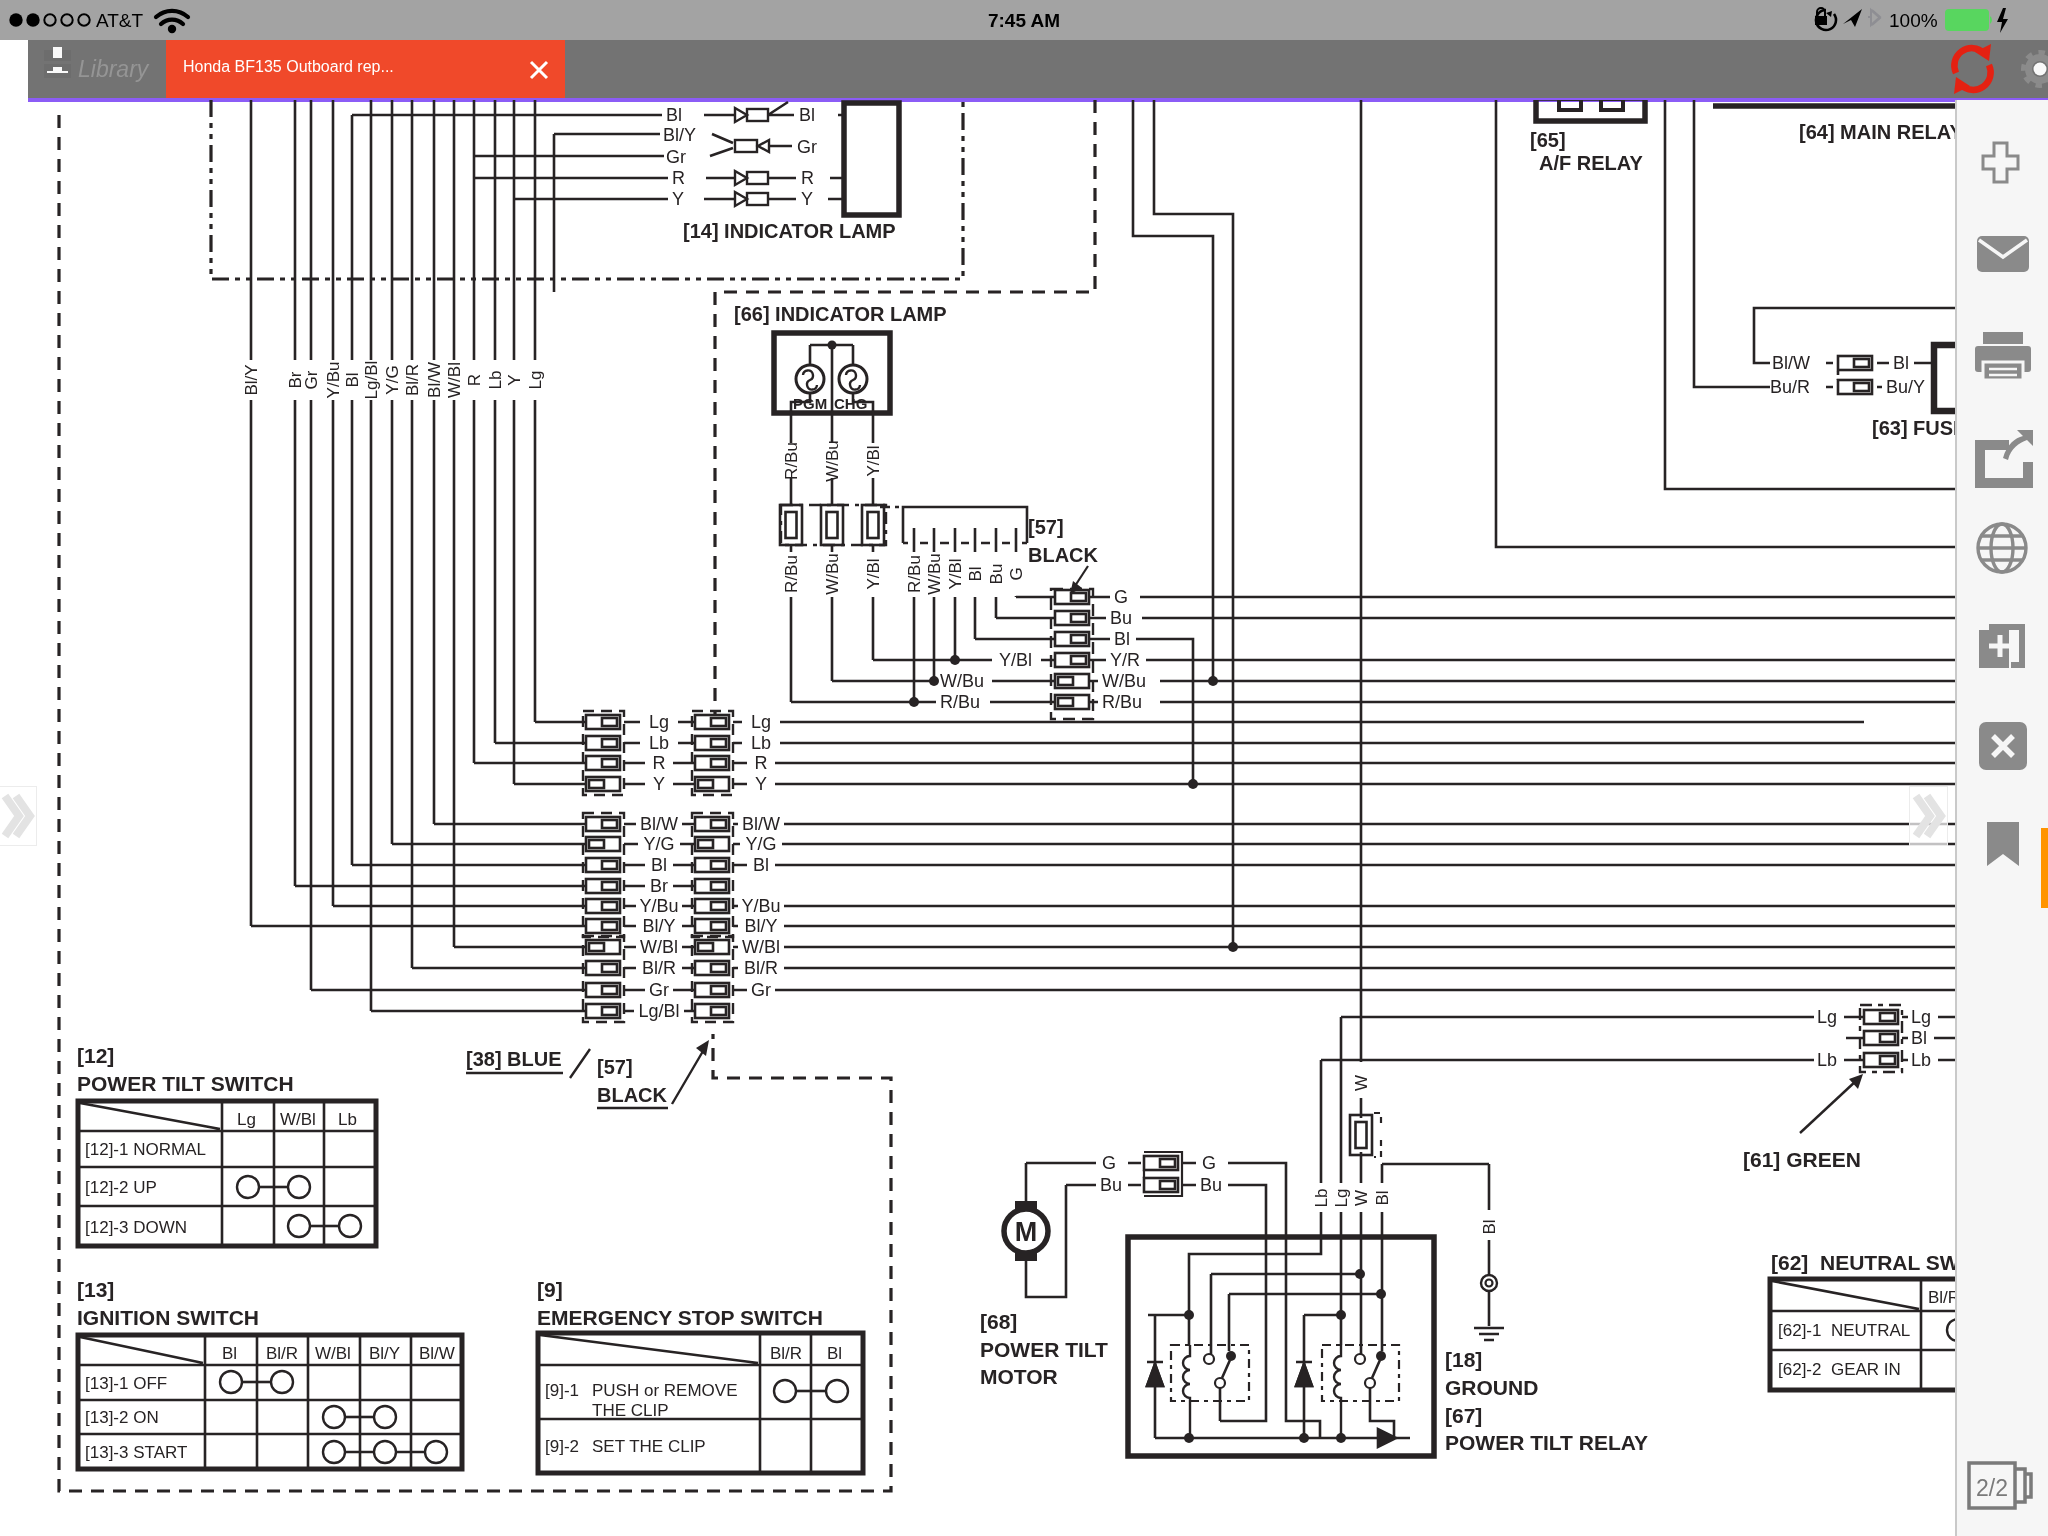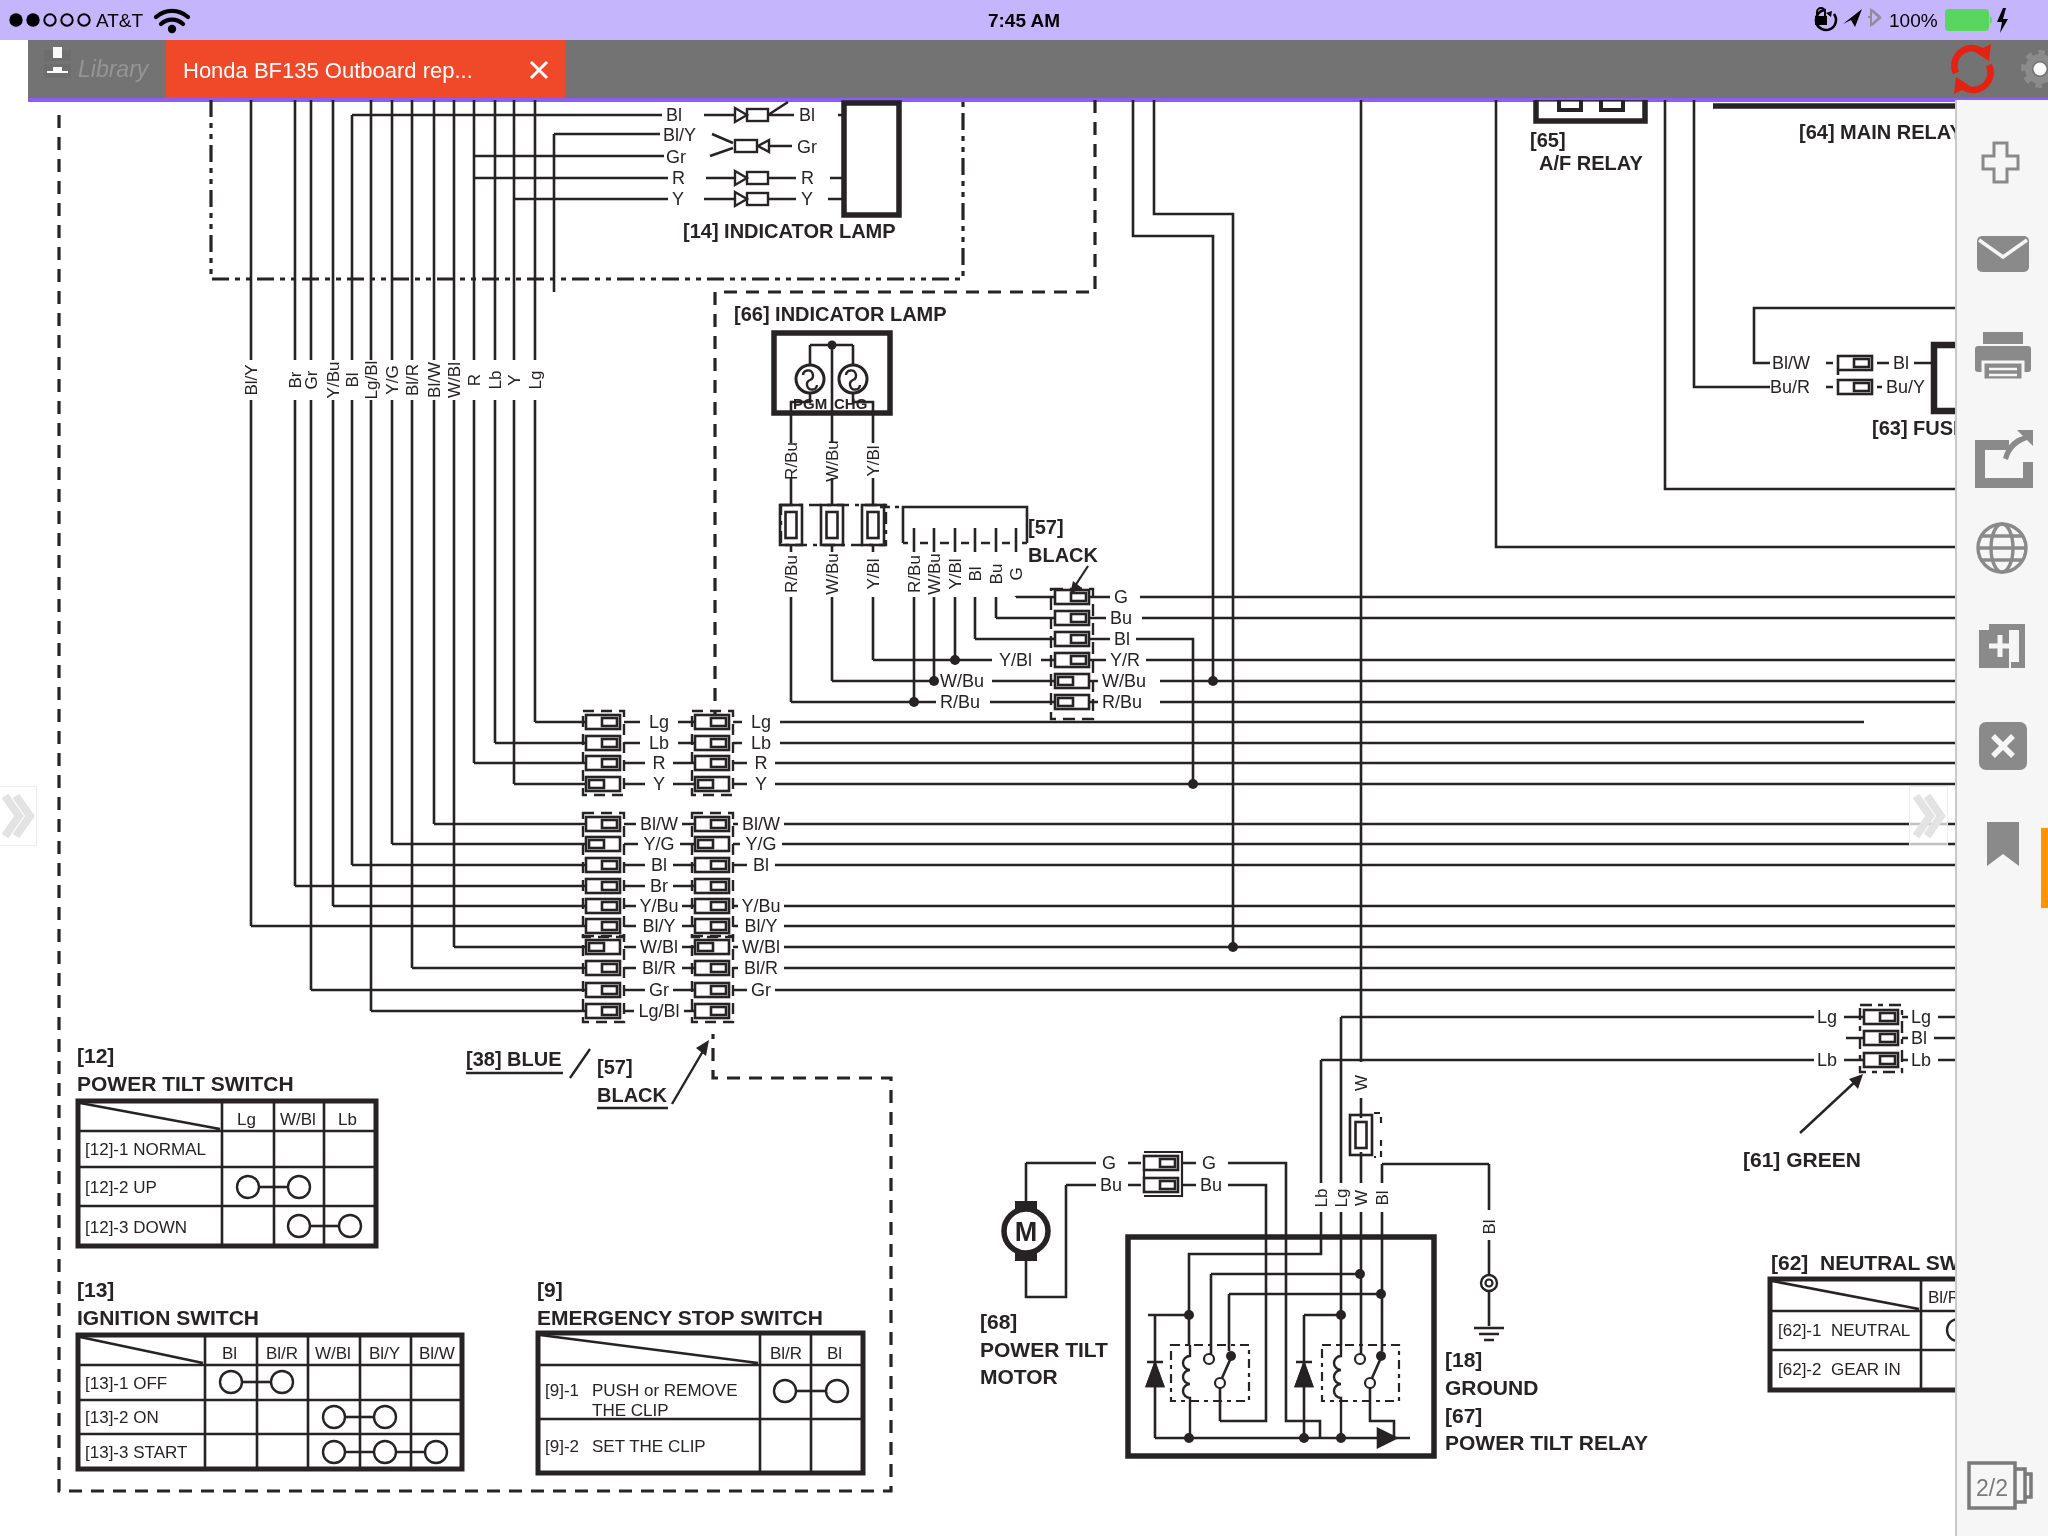--- a/index.html
+++ b/index.html
@@ -1,18 +1,18 @@
 <!DOCTYPE html>
 <html><head>
 <meta charset="utf-8">
 <style>
   html,body{margin:0;padding:0;width:2048px;height:1536px;overflow:hidden;background:#fff;
     font-family:"Liberation Sans", sans-serif;}
   .abs{position:absolute;}
-  #statusbar{left:0;top:0;width:2048px;height:40px;background:#c4b5fd;}
+  #statusbar{left:0;top:0;width:2048px;height:40px;background:#a3a3a3;}
   #toolbar{left:0;top:40px;width:2048px;height:58px;background:#737373;border-bottom:4px solid #8b5cf6;margin-left:28px;}
   #tab{left:138px;top:0px;width:399px;height:58px;background:#f0492a;color:#fff;}
   #sidebar{left:1955px;top:100px;width:116px;height:1436px;background:#f6f6f6;border-left:2px solid #c9c9c9;box-sizing:border-box;}
 </style>
 </head>
 <body>
 
 <div class="abs" id="statusbar">
 <svg width="2048" height="40">
 
@@ -79,21 +79,21 @@
 </g>
 
 <g transform="translate(2012,29)">
 <circle r="15" fill="none" stroke="#8b8b8b" stroke-width="8" stroke-dasharray="5.9 5.9" stroke-dashoffset="2"></circle>
 <circle r="11.5" fill="none" stroke="#8b8b8b" stroke-width="7"></circle>
 <circle r="6.5" fill="#f9f9f9"></circle>
 </g>
 </svg>
 
   <div class="abs" id="tab">
-    <span style="position:absolute;left:17px;top:18px;font-size:22px;color:#fff;">Honda BF135 Outboard rep...</span>
+    <span style="position:absolute;left:17px;top:18px;font-size:16px;color:#fff;">Honda BF135 Outboard rep...</span>
 
     <svg class="abs" style="left:362px;top:19px" width="26" height="26">
         <path d="M3,3 L19,19 M19,3 L3,19" stroke="#fff" stroke-width="3"></path>
       </svg>
   </div>
 </div>
 
 <svg class="abs" id="diagram" style="left:0;top:100px" width="1955" height="1436" viewBox="0 100 1955 1436" fill="none" stroke="#272324" stroke-width="2.6">
 <defs>
 <g id="pinH">

